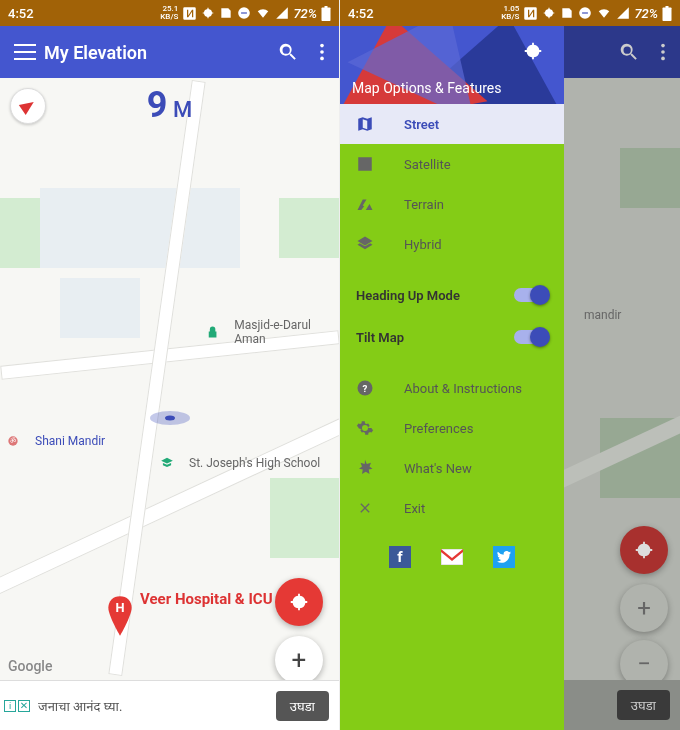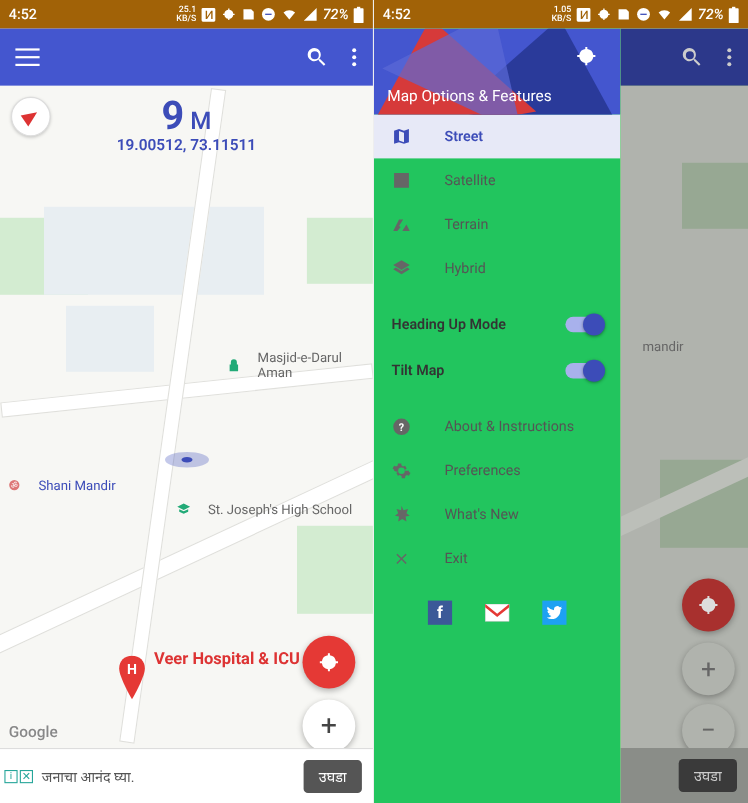--- a/index.html
+++ b/index.html
@@ -60,21 +60,21 @@
 
   
   .drawer-header { position: relative; height: 78px; background: #4456cf; overflow: hidden; color: #fff; }
   .drawer-header .tri1 { position: absolute; left: -20px; top: -10px; width: 0; height: 0; border-left: 80px solid transparent; border-right: 80px solid transparent; border-bottom: 100px solid #d63a3a; transform: rotate(-10deg); }
   .drawer-header .tri2 { position: absolute; left: 80px; top: -10px; width: 0; height: 0; border-left: 80px solid transparent; border-right: 80px solid transparent; border-bottom: 100px solid #2a3a9a; transform: rotate(10deg); }
   .drawer-header .tri3 { position: absolute; left: 20px; top: -20px; width: 0; height: 0; border-left: 70px solid transparent; border-right: 70px solid transparent; border-bottom: 90px solid #5b6ad6; transform: rotate(25deg); opacity:.7; }
   .drawer-header .loc-center { position: absolute; right: 20px; top: 14px; }
   .drawer-header .loc-center svg { fill: #fff; }
   .drawer-title { position: absolute; left: 12px; bottom: 8px; font-size: 14px; }
 
-  .drawer { background: #22c55e; width: 224px; height: calc(100% - 26px); position: absolute; left: 0; top: 26px; overflow: hidden; }
+  .drawer { background: #84cc16; width: 224px; height: calc(100% - 26px); position: absolute; left: 0; top: 26px; overflow: hidden; }
   .drawer-list { }
   .dl-item { display: flex; align-items: center; height: 40px; padding: 0 16px; font-size: 13px; color: #555; gap: 30px; }
   .dl-item.selected { background: #e7e9f7; color: #3c4cb8; font-weight: 600; }
   .dl-item .dicon { width: 18px; height: 18px; display: flex; align-items: center; justify-content: center; }
   .dl-item .dicon svg { fill: #666; }
   .dl-item.selected .dicon svg { fill: #3c4cb8; }
   .dl-sep { height: 10px; }
   .toggle-row { display: flex; align-items: center; height: 42px; padding: 0 16px; font-size: 13px; color: #333; font-weight: 600; }
   .toggle-row .tfill { flex: 1; }
   .switch { position: relative; width: 34px; height: 14px; background: #bbb; border-radius: 7px; }
@@ -139,20 +139,21 @@
           </svg>
       </div>
     </div>
 
     <div class="appbar">
       <div class="hamburger">
           <span></span>
           <span></span>
           <span></span>
         </div>
+      <div class="title">My Elevation</div>
       <div class="actions">
         <svg width="22" height="22" viewBox="0 0 24 24">
             <path d="M15.5 14h-.8l-.3-.3a6.5 6.5 0 10-.7.7l.3.3v.8l5 5 1.5-1.5-5-5zM10 14a4 4 0 110-8 4 4 0 010 8z"></path>
           </svg>
         <svg width="6" height="22" viewBox="0 0 6 24">
             <circle cx="3" cy="5" r="2"></circle>
             <circle cx="3" cy="12" r="2"></circle>
             <circle cx="3" cy="19" r="2"></circle>
           </svg>
       </div>
@@ -169,21 +170,20 @@
         <div class="road" style="left:-40px;top:420px;width:420px;height:16px;transform:rotate(-25deg)"></div>
         <div class="road" style="left:150px;top:0;width:14px;height:600px;transform:rotate(8deg)"></div>
       </div>
 
       <div class="compass">
           <div class="needle"></div>
         </div>
 
       <div class="elev-text">
         <div><span class="elev-value">9</span><span class="elev-unit"> M</span></div>
-        <div class="coords">19.00512, 73.11511</div>
       </div>
 
       <div class="poi" style="left:206px;top:240px">
         <svg width="14" height="14" viewBox="0 0 24 24" fill="#2a7">
             <path d="M12 2a5 5 0 00-5 5v4H5v11h14V11h-2V7a5 5 0 00-5-5z"></path>
           </svg>
         <span>Masjid-e-Darul Aman</span>
       </div>
       <div class="poi blue" style="left:6px;top:356px">
         <svg width="14" height="14" viewBox="0 0 24 24" fill="#d77">

